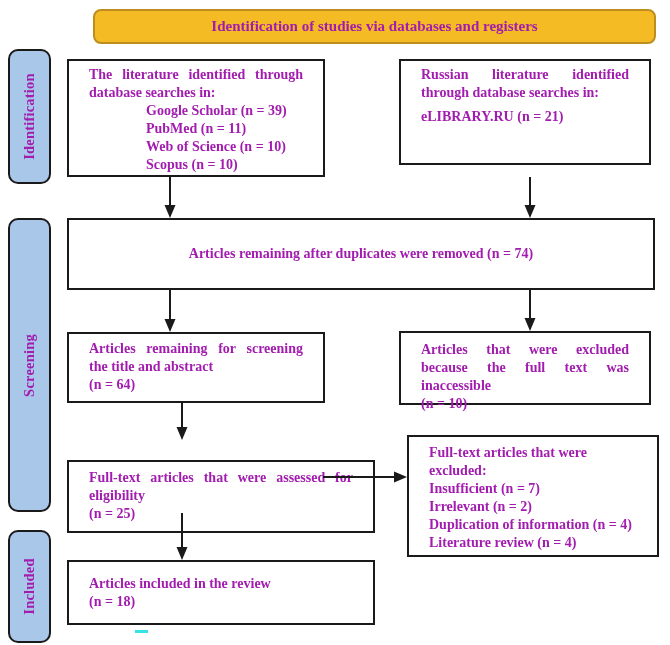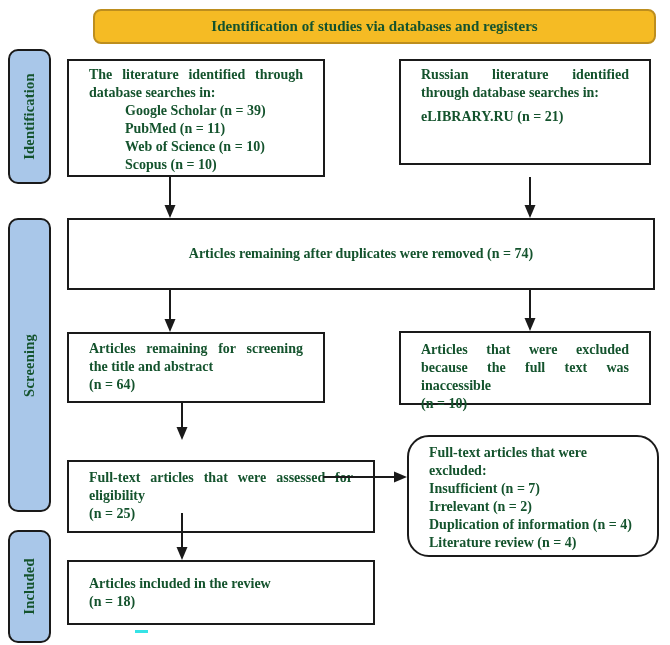--- a/index.html
+++ b/index.html
@@ -5,21 +5,21 @@
   :root{
     --banner-fill:#F5BB24;
     --banner-border:#BD8E1E;
     --sidebar-fill:#A9C7E9;
     --box-border:#1A1A1A;
     --highlight-mark:#35E3E6;
   }
   html,body{margin:0;padding:0;background:#ffffff;}
   #canvas{
     position:relative;width:670px;height:645px;background:#ffffff;
-    font-family:"Liberation Serif","DejaVu Serif",serif;color:#14532d;
+    font-family:"Liberation Serif","DejaVu Serif",serif;color:#a21caf;
     overflow:hidden;
   }
   .banner{
     position:absolute;left:93px;top:9px;width:563px;height:35px;
     background:var(--banner-fill);border:2px solid var(--banner-border);
     border-radius:8px;box-sizing:border-box;
     display:flex;align-items:center;justify-content:center;
     font-weight:bold;font-size:15px;
   }
   .stage{
@@ -35,30 +35,30 @@
   #stage-identification{top:49px;height:135px;}
   #stage-screening{top:218px;height:294px;}
   #stage-included{top:530px;height:113px;}
   .fbox{
     position:absolute;background:#fff;border:2px solid var(--box-border);
     box-sizing:border-box;font-size:14px;line-height:1.28;
     padding:6px 20px;
     font-weight:bold;
   }
   .justify{text-align:justify;}
-  .fbox .indent{margin-left:36px;}
+  .fbox .indent{margin-left:57px;}
   #box-db-left{left:67px;top:59px;width:258px;height:118px;padding-top:5px;}
   #box-db-right{left:399px;top:59px;width:252px;height:106px;padding-top:5px;}
   #box-db-right .src{margin-top:6px;}
   #box-duplicates{left:67px;top:218px;width:588px;height:72px;
     display:flex;align-items:center;justify-content:center;text-align:center;}
   #box-screening{left:67px;top:332px;width:258px;height:71px;}
   #box-inaccessible{left:399px;top:331px;width:252px;height:74px;padding-top:8px;}
   #box-eligibility{left:67px;top:460px;width:308px;height:73px;padding-top:7px;}
-  #box-excluded{left:407px;top:435px;width:252px;height:122px;padding-top:7px;border-radius:22px;}
+  #box-excluded{left:407px;top:435px;width:252px;height:122px;padding-top:7px;}
   #box-included{left:67px;top:560px;width:308px;height:65px;
     display:flex;flex-direction:column;justify-content:center;}
   #arrow-layer{position:absolute;left:0;top:0;pointer-events:none;}
   #arrow-layer line{stroke:var(--box-border);stroke-width:2;}
   #arrow-layer polygon{fill:var(--box-border);}
   .cyan-mark{
     position:absolute;left:135px;top:630px;width:13px;height:3px;
     background:var(--highlight-mark);
   }
 </style>

